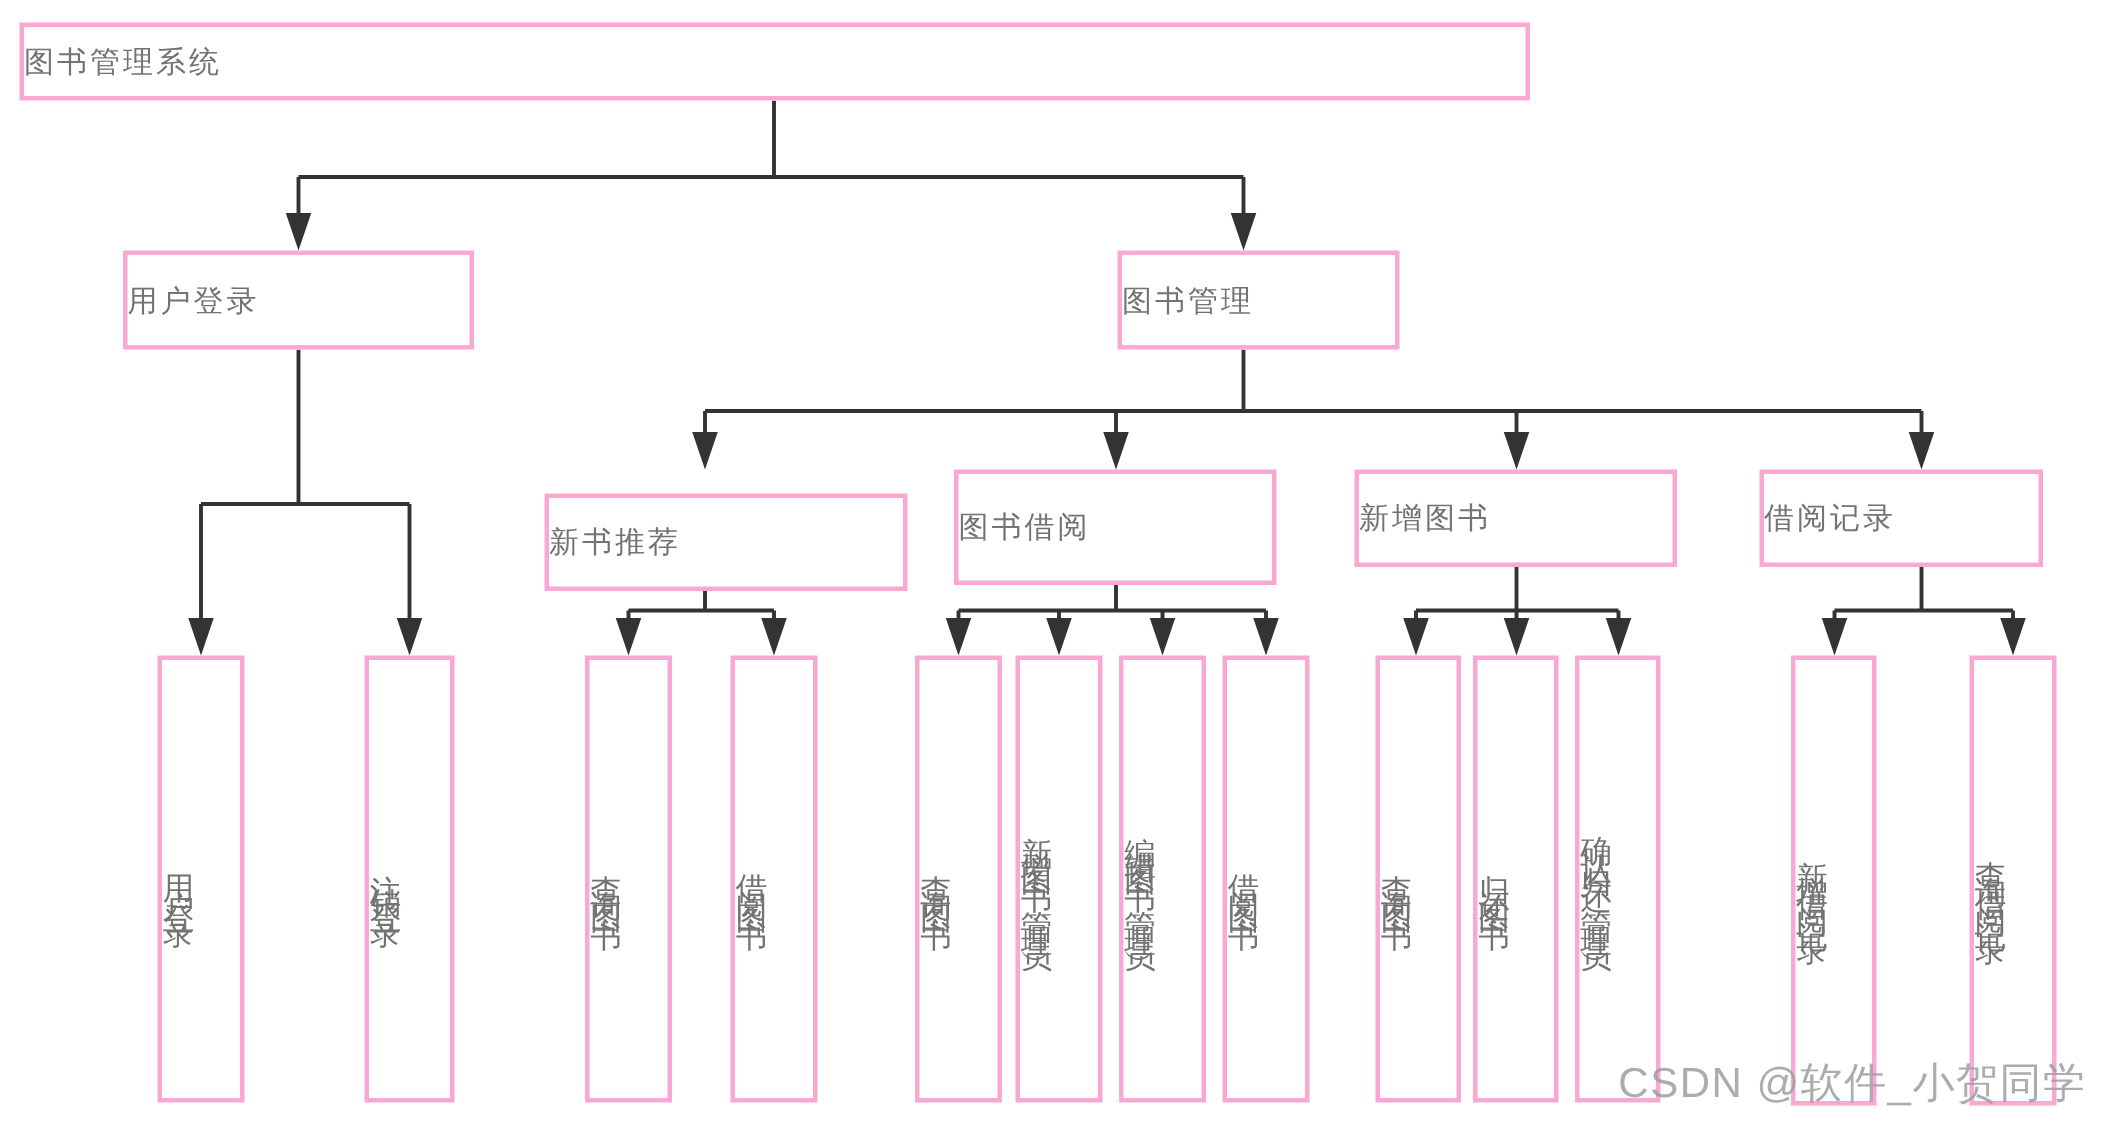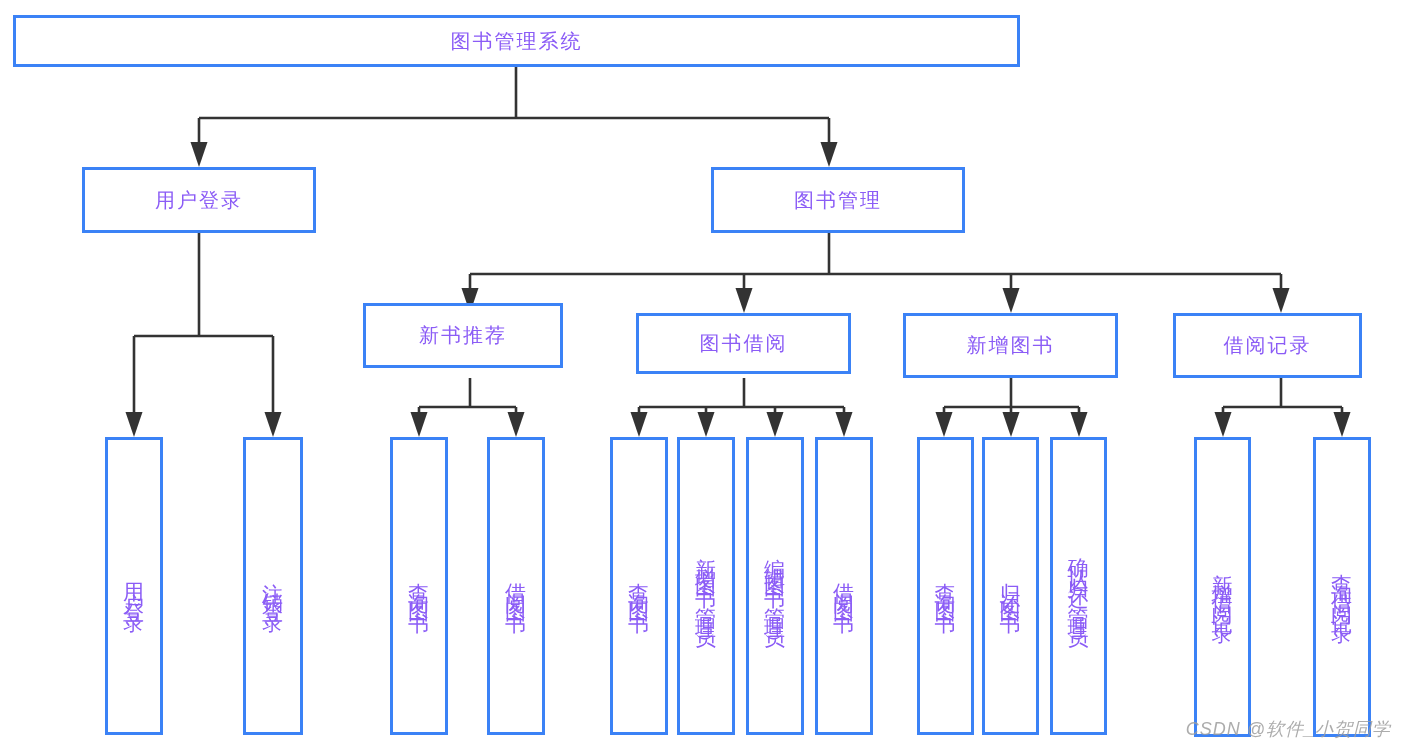--- a/index.html
+++ b/index.html
@@ -10,50 +10,49 @@
     font-family: "Liberation Sans", sans-serif;
     overflow: hidden;
   }
   #connectors {
     position: absolute; left: 0; top: 0;
     width: 1405px; height: 747px;
     pointer-events: none;
   }
   .box {
     position: absolute;
-    border: 3px solid #3b82f6;
+    border: 3px solid #f9a8d4;
     background: #ffffff;
     display: flex;
     align-items: center;
-    justify-content: center;
+    justify-content: flex-start;
     box-sizing: border-box;
-    color: #8b5cf6;
+    color: #737373;
   }
   .hbox span {
     font-size: 20px;
     letter-spacing: 2px;
     white-space: nowrap;
   }
   .leaf span {
     writing-mode: vertical-rl;
     text-orientation: mixed;
     font-size: 21px;
     letter-spacing: 10px;
     line-height: 1;
   }
   .watermark {
     position: absolute;
     right: 14px;
     bottom: 6px;
-    font-size: 18px;
+    font-size: 28px;
     letter-spacing: 1px;
     opacity: 0.85;
     z-index: 10;
     white-space: nowrap;
-    font-style: italic;
   }
 </style>
 </head>
 <body>
 
 <svg id="connectors" viewBox="0 0 1405 747" xmlns="http://www.w3.org/2000/svg">
   <g stroke="#333333" stroke-width="2.6" fill="none">
 
     <path d="M516,67 V118"></path>
     <path d="M199,118 H829"></path>
@@ -120,28 +119,28 @@
   </g>
 </svg>
 
 <div class="box hbox" style="left:13px;top:15px;width:1007px;height:52px">
   <span>图书管理系统</span>
 </div>
 
 <div class="box hbox" style="left:82px;top:167px;width:234px;height:66px">
   <span>用户登录</span>
 </div>
-<div class="box hbox" style="left:711px;top:167px;width:254px;height:66px">
+<div class="box hbox" style="left:745px;top:167px;width:188px;height:66px">
   <span>图书管理</span>
 </div>
 
-<div class="box hbox" style="left:363px;top:303px;width:200px;height:65px">
+<div class="box hbox" style="left:363px;top:329px;width:242px;height:65px">
   <span>新书推荐</span>
 </div>
-<div class="box hbox" style="left:636px;top:313px;width:215px;height:61px">
+<div class="box hbox" style="left:636px;top:313px;width:215px;height:77px">
   <span>图书借阅</span>
 </div>
 <div class="box hbox" style="left:903px;top:313px;width:215px;height:65px">
   <span>新增图书</span>
 </div>
 <div class="box hbox" style="left:1173px;top:313px;width:189px;height:65px">
   <span>借阅记录</span>
 </div>
 
 <div class="box leaf" style="left:105px;top:437px;width:58px;height:298px">

